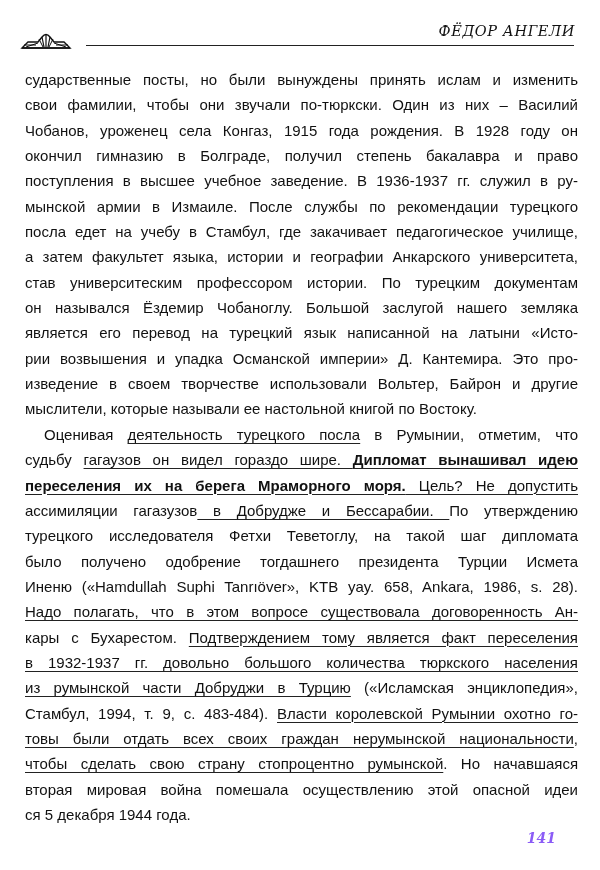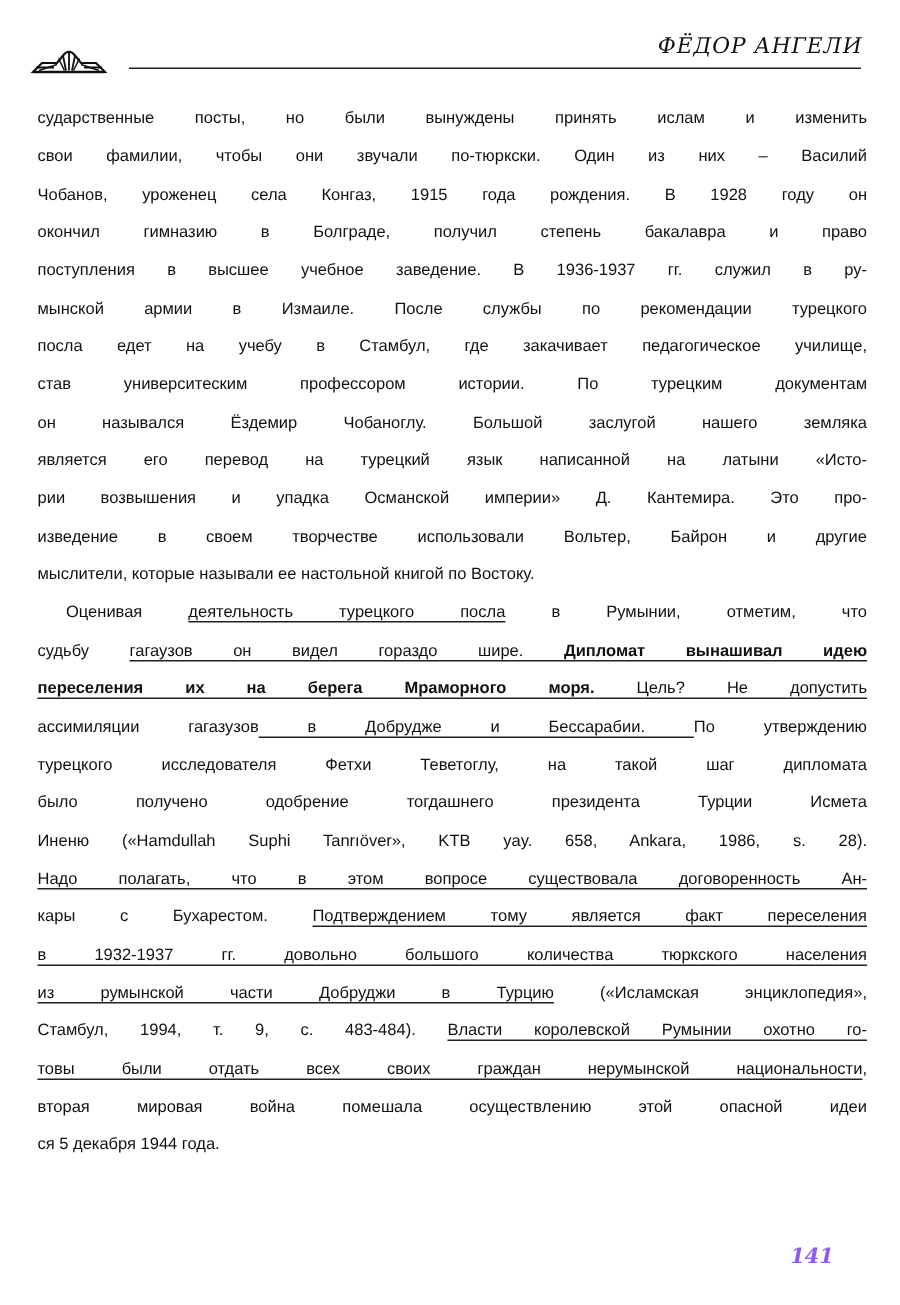--- a/index.html
+++ b/index.html
@@ -46,21 +46,21 @@
       top: 45px;
       height: 0;
       border-top: 1.4px solid #222;
     }
     .body-text {
       position: absolute;
       left: 25px;
       top: 67px;
       width: 553px;
       font-family: "Liberation Sans", sans-serif;
-      font-size: 11px;
+      font-size: 15px;
       line-height: 25.35px;
       color: #111;
     }
     .line {
       display: block;
       white-space: nowrap;
       text-align: justify;
       text-align-last: justify;
       height: 25.35px;
       position: relative;
@@ -111,20 +111,21 @@
 
 <div class="body-text" id="body-text">
   <div id="para-1">
       <span class="line">сударственные посты, но были вынуждены принять ислам и изменить</span>
       <span class="line">свои фамилии, чтобы они звучали по-тюркски. Один из них – Василий</span>
       <span class="line">Чобанов, уроженец села Конгаз, 1915 года рождения. В 1928 году он</span>
       <span class="line">окончил гимназию в Болграде, получил степень бакалавра и право</span>
       <span class="line">поступления в высшее учебное заведение. В 1936-1937 гг. служил в ру-</span>
       <span class="line">мынской армии в Измаиле. После службы по рекомендации турецкого</span>
       <span class="line">посла едет на учебу в Стамбул, где закачивает педагогическое училище,</span>
+      <span class="line">а затем факультет языка, истории и географии Анкарского университета,</span>
       <span class="line">став университеским профессором истории. По турецким документам</span>
       <span class="line">он назывался  Ёздемир Чобаноглу. Большой заслугой нашего земляка</span>
       <span class="line">является его перевод на турецкий язык написанной на латыни «Исто-</span>
       <span class="line">рии возвышения и упадка  Османской империи» Д. Кантемира. Это про-</span>
       <span class="line">изведение в своем творчестве использовали Вольтер, Байрон и другие</span>
       <span class="line last">мыслители, которые называли ее настольной книгой по Востоку.</span>
     </div>
   <div id="para-2">
       <span class="line indent"><span>Оценивая </span><span class="ul">деятельность турецкого посла</span><span> в Румынии, отметим, что</span></span>
       <span class="line"><span>судьбу </span><span class="ul">гагаузов он видел гораздо шире. </span><span class="bold ul">Дипломат вынашивал идею</span></span>
@@ -132,18 +133,19 @@
       <span class="line"><span>ассимиляции гагазузов</span><span class="ul"> в Добрудже и Бессарабии. </span><span>По утверждению</span></span>
       <span class="line"><span>турецкого исследователя Фетхи Теветоглу, на такой шаг дипломата</span></span>
       <span class="line"><span>было получено одобрение  тогдашнего президента Турции Исмета</span></span>
       <span class="line"><span>Иненю («Hamdullah Suphi Tanrıöver», KTB yay. 658, Ankara, 1986, s. 28).</span></span>
       <span class="line"><span class="ul">Надо полагать, что в этом вопросе существовала договоренность Ан-</span></span>
       <span class="line"><span>кары с Бухарестом. </span><span class="ul">Подтверждением тому является факт переселения</span></span>
       <span class="line"><span class="ul">в 1932-1937 гг. довольно большого количества тюркского населения</span></span>
       <span class="line"><span class="ul">из румынской части Добруджи в Турцию</span><span> («Исламская энциклопедия»,</span></span>
       <span class="line"><span>Стамбул, 1994, т. 9, с. 483-484). </span><span class="ul">Власти королевской Румынии охотно го-</span></span>
       <span class="line"><span class="ul">товы были отдать всех своих граждан нерумынской национальности</span><span>,</span></span>
+      <span class="line"><span class="ul">чтобы сделать свою страну стопроцентно румынской</span><span>. Но начавшаяся</span></span>
       <span class="line"><span>вторая мировая война помешала осуществлению этой опасной идеи</span></span>
       <span class="line last"><span>ся 5 декабря 1944 года.</span></span>
     </div>
 </div>
 
 <div class="page-number">141</div>
 
 </body></html>

